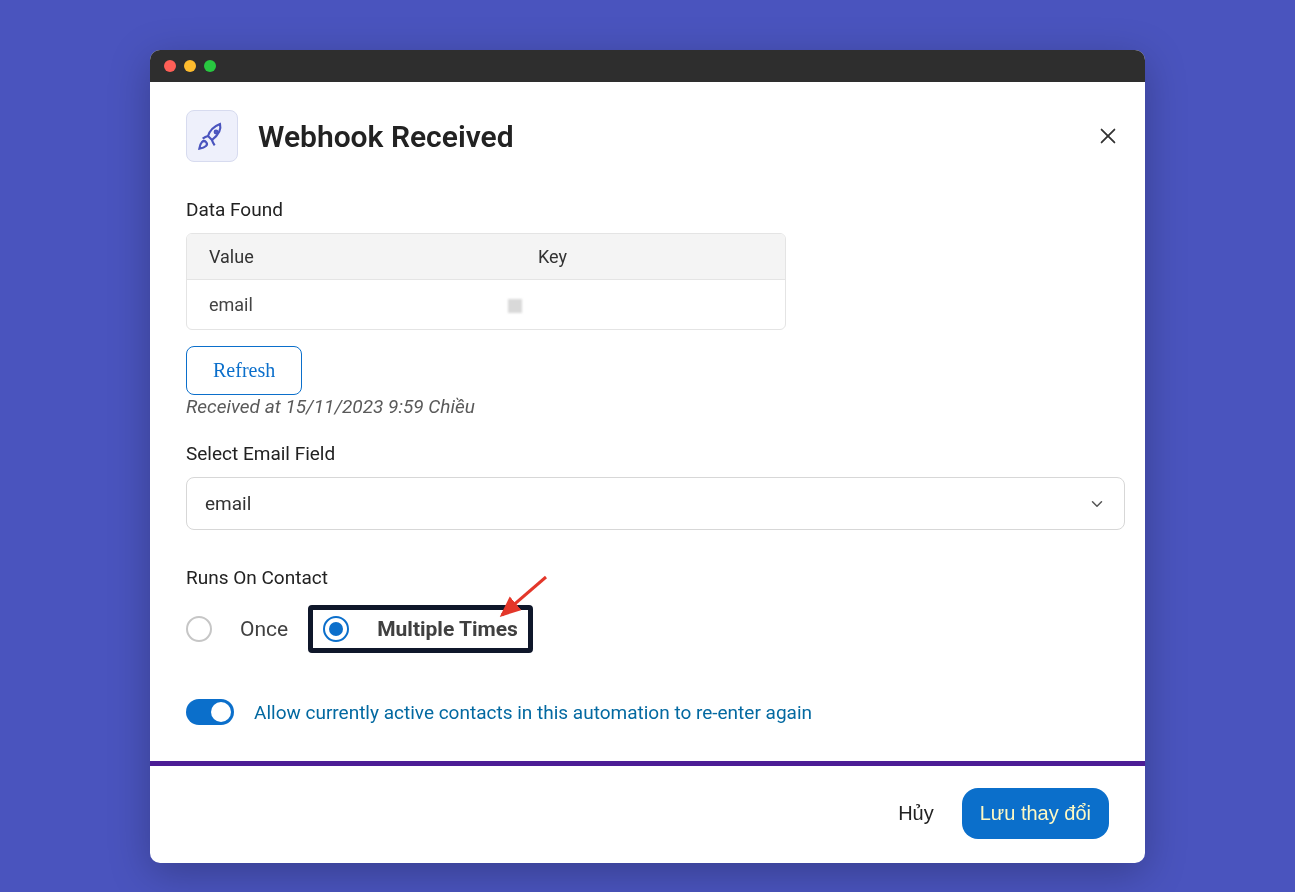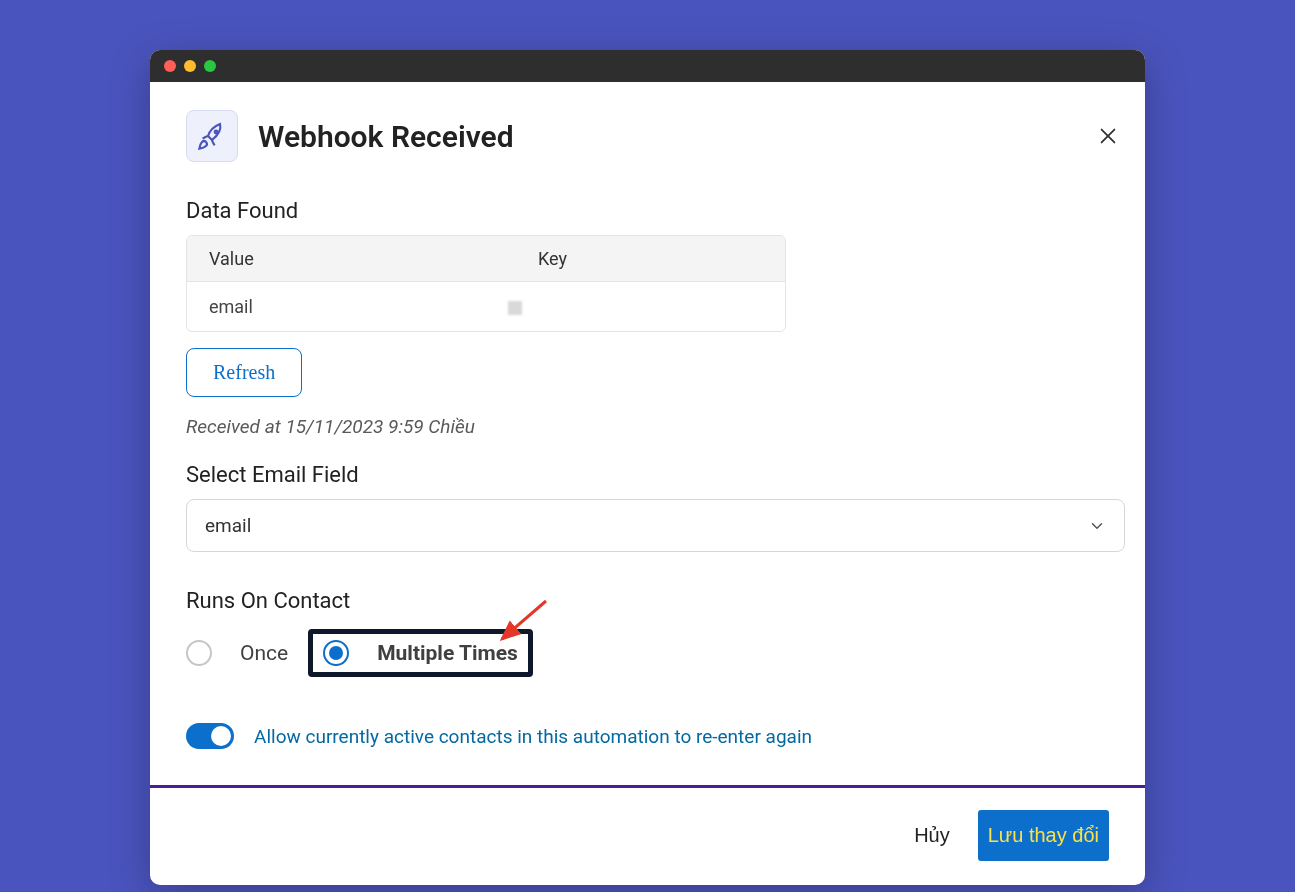--- a/index.html
+++ b/index.html
@@ -57,21 +57,21 @@
     flex: 1;
   }
   .close-btn {
     cursor: pointer;
     padding: 6px;
     display: flex;
   }
   .close-btn svg { width: 22px; height: 22px; stroke: #333; }
 
   .section-label {
-    font-size: 22px;
+    font-size: 19px;
     color: #222;
     margin-bottom: 12px;
   }
   .data-table {
     width: 600px;
     border: 1px solid #e4e4e4;
     border-radius: 6px;
     overflow: hidden;
   }
   .data-table .thead {
@@ -109,21 +109,20 @@
     background: #fff;
     border: 1.5px solid #0b6fcb;
     color: #0b6fcb;
     font-size: 20px;
     font-weight: 500;
     border-radius: 8px;
     cursor: pointer;
     font-family: Liberation Serif, serif;
   }
   .received-text {
-    margin-top: 18px;
     font-size: 19px;
     font-style: italic;
     color: #5a5a5a;
   }
 
   .select-label { margin-top: 24px; }
   .select-box {
     margin-top: 12px;
     width: 100%;
     border: 1px solid #d7d7d7;
@@ -204,42 +203,42 @@
     background: #fff;
     border-radius: 50%;
     top: 3px; right: 3px;
   }
   .toggle-label {
     font-size: 19px;
     color: #0369a1;
   }
 
   .footer {
-    border-top: 3px solid #4c1d95;
+    border-top: 5px solid #4c1d95;
     padding: 22px 36px 24px;
     display: flex;
     justify-content: flex-end;
     align-items: center;
     gap: 28px;
   }
   .cancel-btn {
     background: none;
     border: none;
     font-size: 20px;
     color: #222;
     cursor: pointer;
   }
   .save-btn {
     background: #0b6fcb;
-    color: #fde047;
+    color: #fef9c3;
     border: none;
     font-size: 20px;
     font-weight: 500;
-    padding: 14px 10px;
-    border-radius: 3px;
+    padding: 14px 18px;
+    border-radius: 16px;
     cursor: pointer;
   }
 </style>
 </head>
 <body>
 
 <div class="window">
   <div class="titlebar">
     <div class="tl-dot tl-red"></div>
     <div class="tl-dot tl-yellow"></div>

